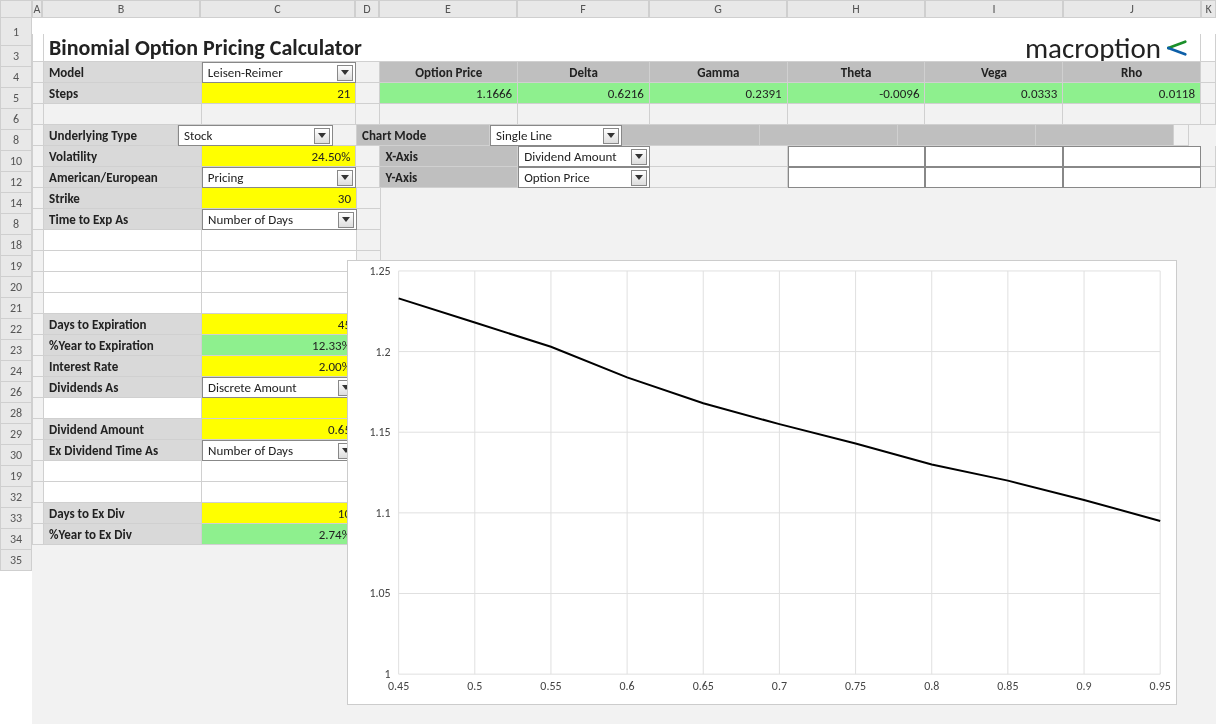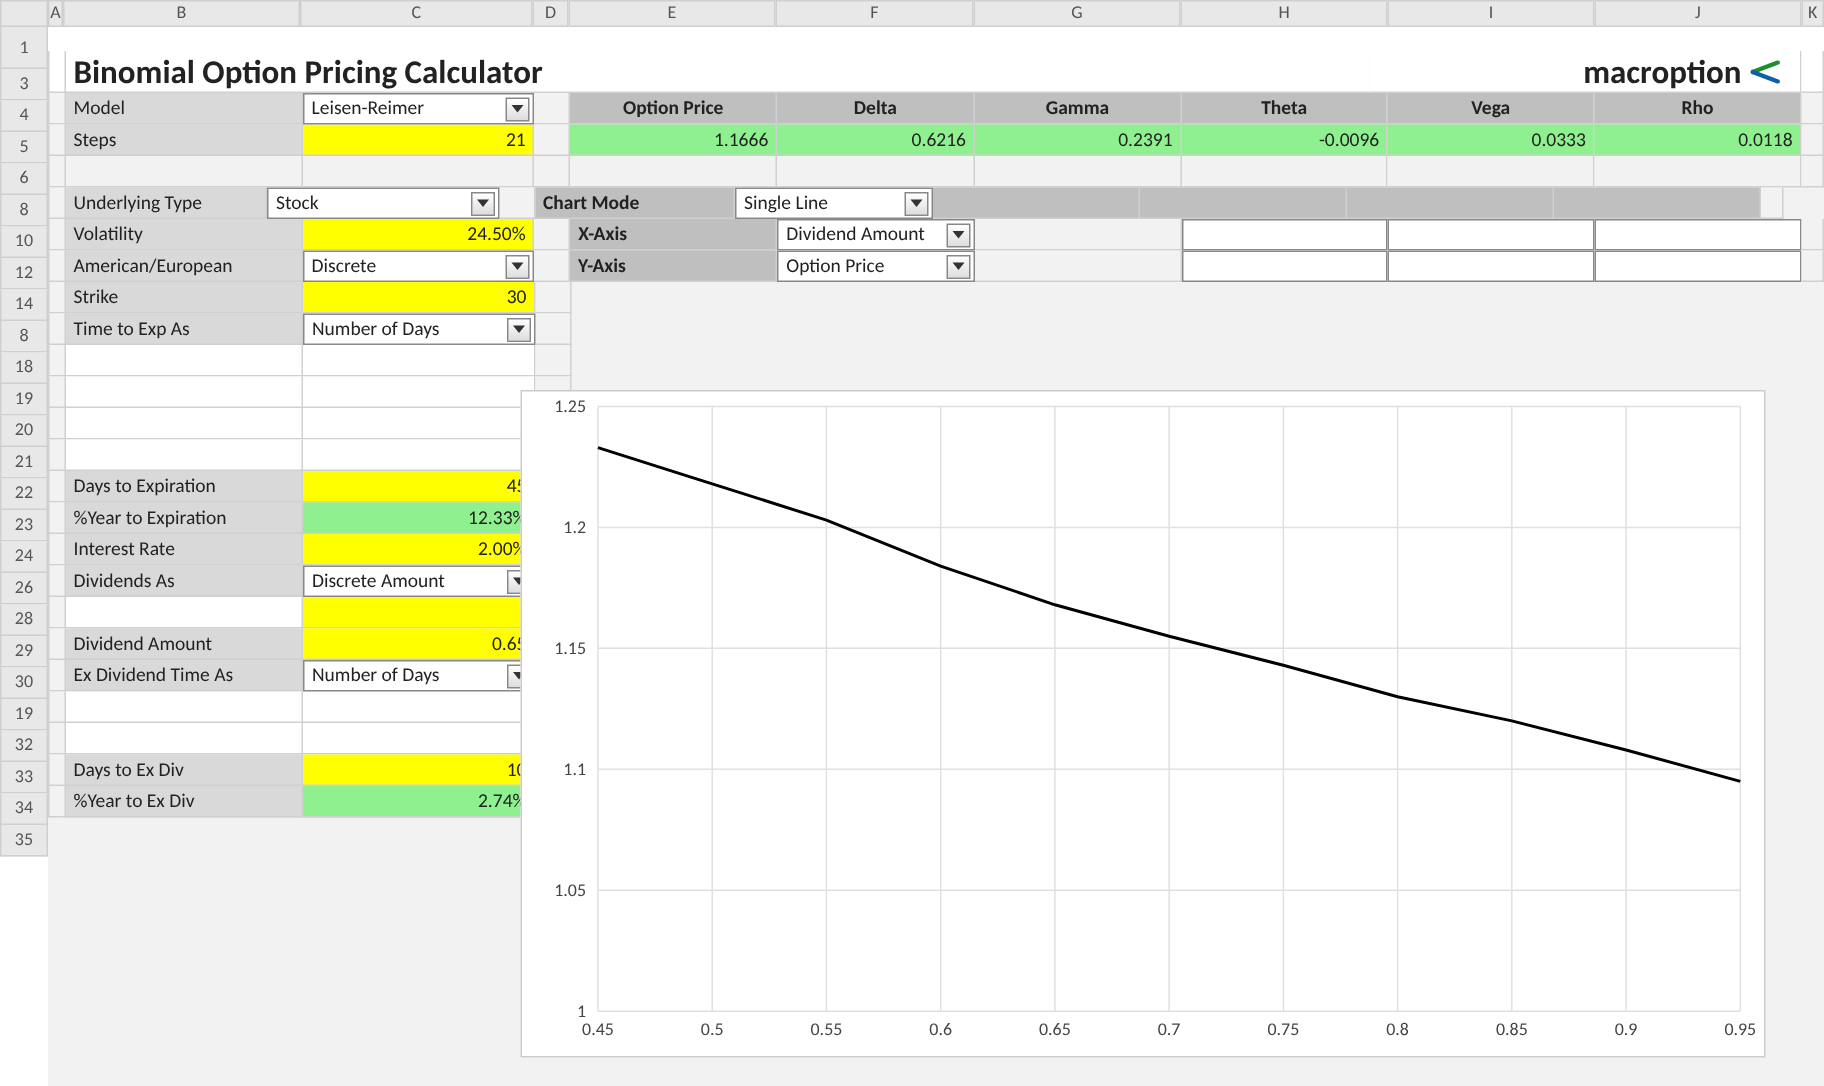--- a/index.html
+++ b/index.html
@@ -13,36 +13,36 @@
   .rownum { width:32px; height:21px; border-top:none; }
   .rownum.tall { height:28px; }
 
   .grid { position:absolute; left:32px; top:34px; width:1184px; height:706px; background:#f2f2f2; }
   .row { display:flex; height:21px; }
   .row.tall { height:28px; }
   .cell { border:1px solid #d0d0d0; border-top:none; border-left:none; background:#f2f2f2; display:flex; align-items:center; padding:0 5px; overflow:hidden; white-space:nowrap;}
   .cell.first { border-left:1px solid #d0d0d0; }
 
   .title { font-weight:700; font-size:22px; background:#fff; }
-  .lbl { background:#d9d9d9; font-weight:400; }
+  .lbl { background:#d9d9d9; font-weight:700; }
   .yellow { background:#ffff00 !important; text-align:right; justify-content:flex-end; }
   .green { background:#8ef08e !important; text-align:right; justify-content:flex-end; }
   .numright { text-align:right; justify-content:flex-end; }
   .white { background:#fff !important; }
   .hdrgrey { background:#bfbfbf !important; font-weight:600; justify-content:center; }
   .thinborder { border:1px solid #888; }
 
   
   .dd { background:#fff !important; border:1px solid #888; display:flex; align-items:center; padding:0 2px 0 5px; position:relative;}
   .dd .ddlabel { flex:1; }
   .ddbtn { width:16px; height:16px; border:1px solid #888; background:linear-gradient(#fff,#ddd); display:flex; align-items:center; justify-content:center; cursor:pointer;}
   .ddbtn::after { content:""; border-left:4px solid transparent; border-right:4px solid transparent; border-top:5px solid #333; }
 
   
-  .logo { font-weight:700; font-size:22px; color:#222; display:flex; align-items:center; justify-content:flex-end; gap:6px; background:#fff;}
+  .logo { font-weight:400; font-size:29px; color:#222; display:flex; align-items:center; justify-content:flex-end; gap:6px; background:#fff;}
   .logo svg { width:28px; height:20px; }
 
   
   .chartwrap { position:absolute; left:347px; top:260px; width:830px; height:445px; background:#fff; border:1px solid #ccc; }
   .chartwrap svg { width:100%; height:100%; }
   .axislabel { font-size:12px; fill:#444; }
   .gridline { stroke:#e0e0e0; stroke-width:1; }
   .dataline { stroke:#000; stroke-width:2; fill:none; }
 </style>
 </head>
@@ -190,21 +190,21 @@
       <div class="cell white thinborder" style="width:138px"></div>
       <div class="cell white thinborder" style="width:138px"></div>
       <div class="cell white thinborder" style="width:138px"></div>
       <div class="cell" style="width:15px"></div>
     </div>
 
     <div class="row">
       <div class="cell first" style="width:10px"></div>
       <div class="cell lbl" style="width:158px">American/European</div>
       <div class="cell dd" style="width:155px">
-        <span class="ddlabel">Discrete</span>
+        <span class="ddlabel">Pricing</span>
         <span class="ddbtn"></span>
       </div>
       <div class="cell" style="width:24px"></div>
       <div class="cell hdrgrey" style="width:138px;justify-content:flex-start">Y-Axis</div>
       <div class="cell dd" style="width:132px">
         <span class="ddlabel">Option Price</span>
         <span class="ddbtn"></span>
       </div>
       <div class="cell" style="width:138px"></div>
       <div class="cell white thinborder" style="width:138px"></div>

